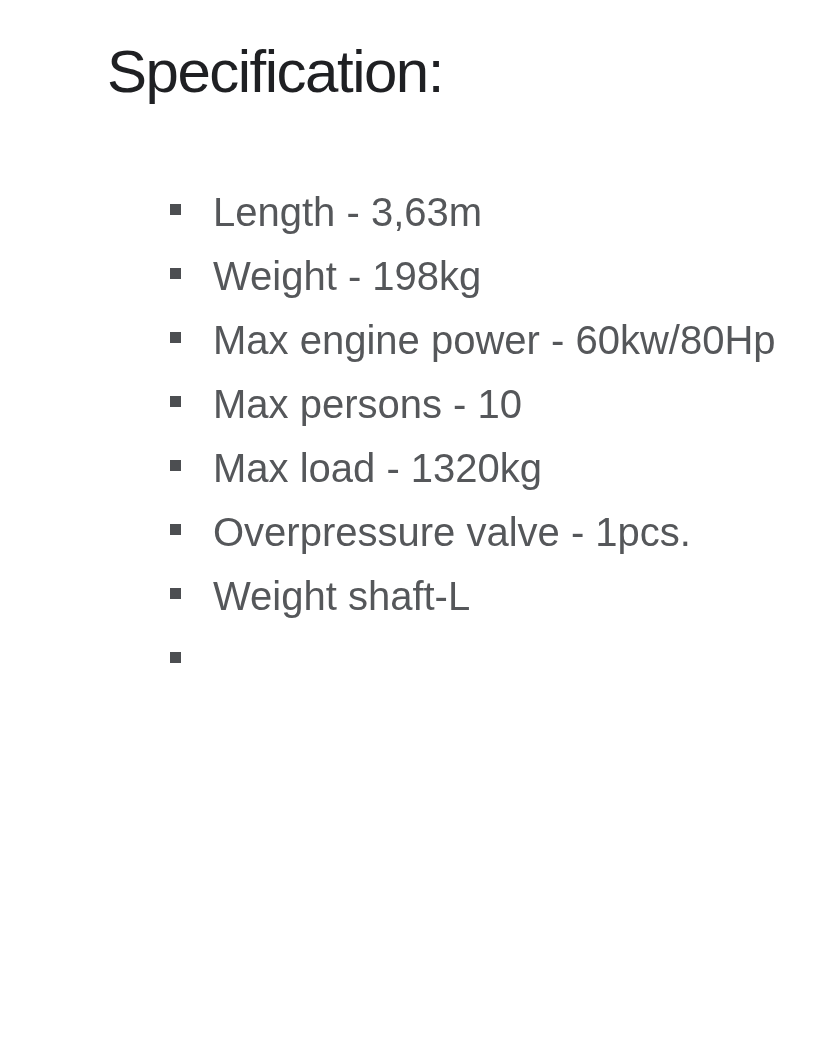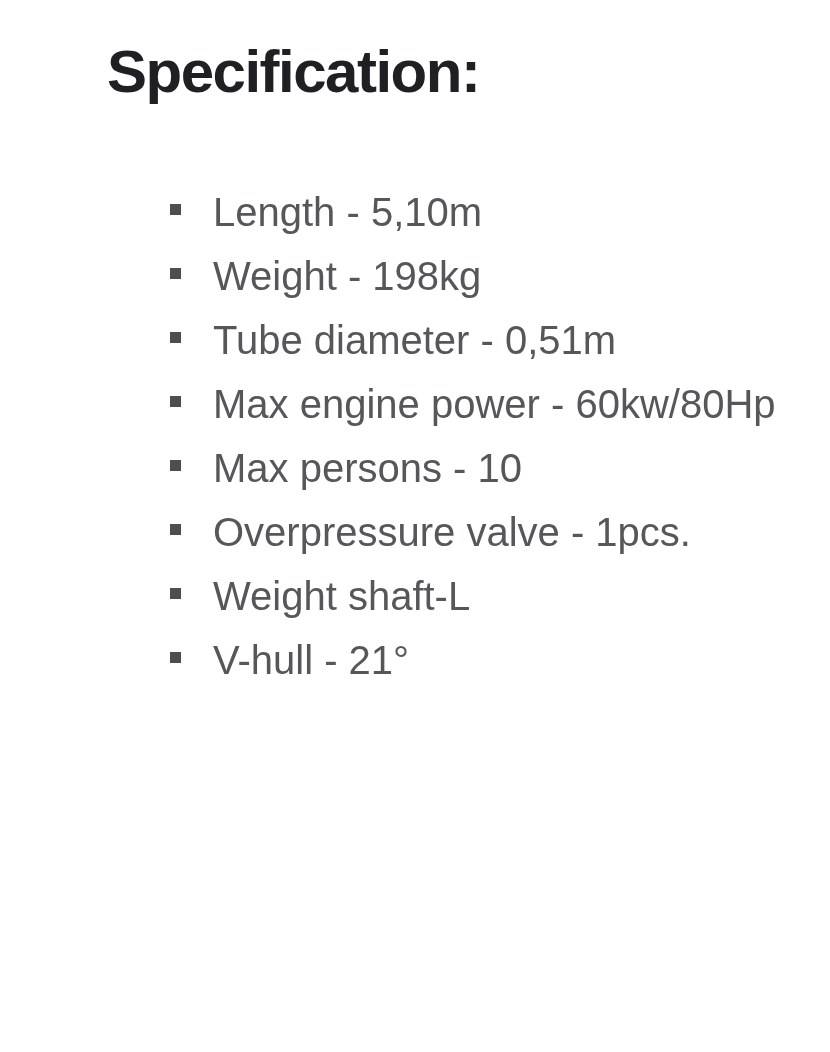--- a/index.html
+++ b/index.html
@@ -18,21 +18,21 @@
   }
   .content{
     position:relative;
     width:830px;
     height:1052px;
   }
   h2.page-title{
     margin:42px 0 0 107px;
     font-size:60px;
     line-height:60px;
-    font-weight:700;
+    font-weight:400;
     letter-spacing:-1.5px;
     color:var(--heading-text);
   }
   ul.spec-list{
     list-style:none;
     margin:88px 0 0 0;
     padding:0 0 0 170px;
   }
   ul.spec-list li{
     position:relative;
@@ -54,53 +54,52 @@
   }
 </style>
 </head>
 <body>
 
 <main class="content">
   <h2 class="page-title">Specification:</h2>
   <ul class="spec-list">
     <li>
       <span class="bullet"></span>
-      <span>Length - 5,10m</span>
+      <span>Length - 3,63m</span>
     </li>
     <li>
       <span class="bullet"></span>
       <span>Weight - 198kg</span>
     </li>
     <li>
       <span class="bullet"></span>
-      <span>Tube diameter - 0,51m</span>
     </li>
     <li>
       <span class="bullet"></span>
       <span>Max engine power - 60kw/80Hp</span>
     </li>
     <li>
       <span class="bullet"></span>
       <span>Max persons - 10</span>
     </li>
     <li>
       <span class="bullet"></span>
     </li>
     <li>
       <span class="bullet"></span>
+      <span>Max load - 1320kg</span>
     </li>
     <li>
       <span class="bullet"></span>
       <span>Overpressure valve - 1pcs.</span>
     </li>
     <li>
       <span class="bullet"></span>
       <span>Weight shaft-L</span>
     </li>
     <li>
       <span class="bullet"></span>
     </li>
     <li>
       <span class="bullet"></span>
-      <span>V-hull - 21°</span>
     </li>
   </ul>
 </main>
 
 </body></html>

